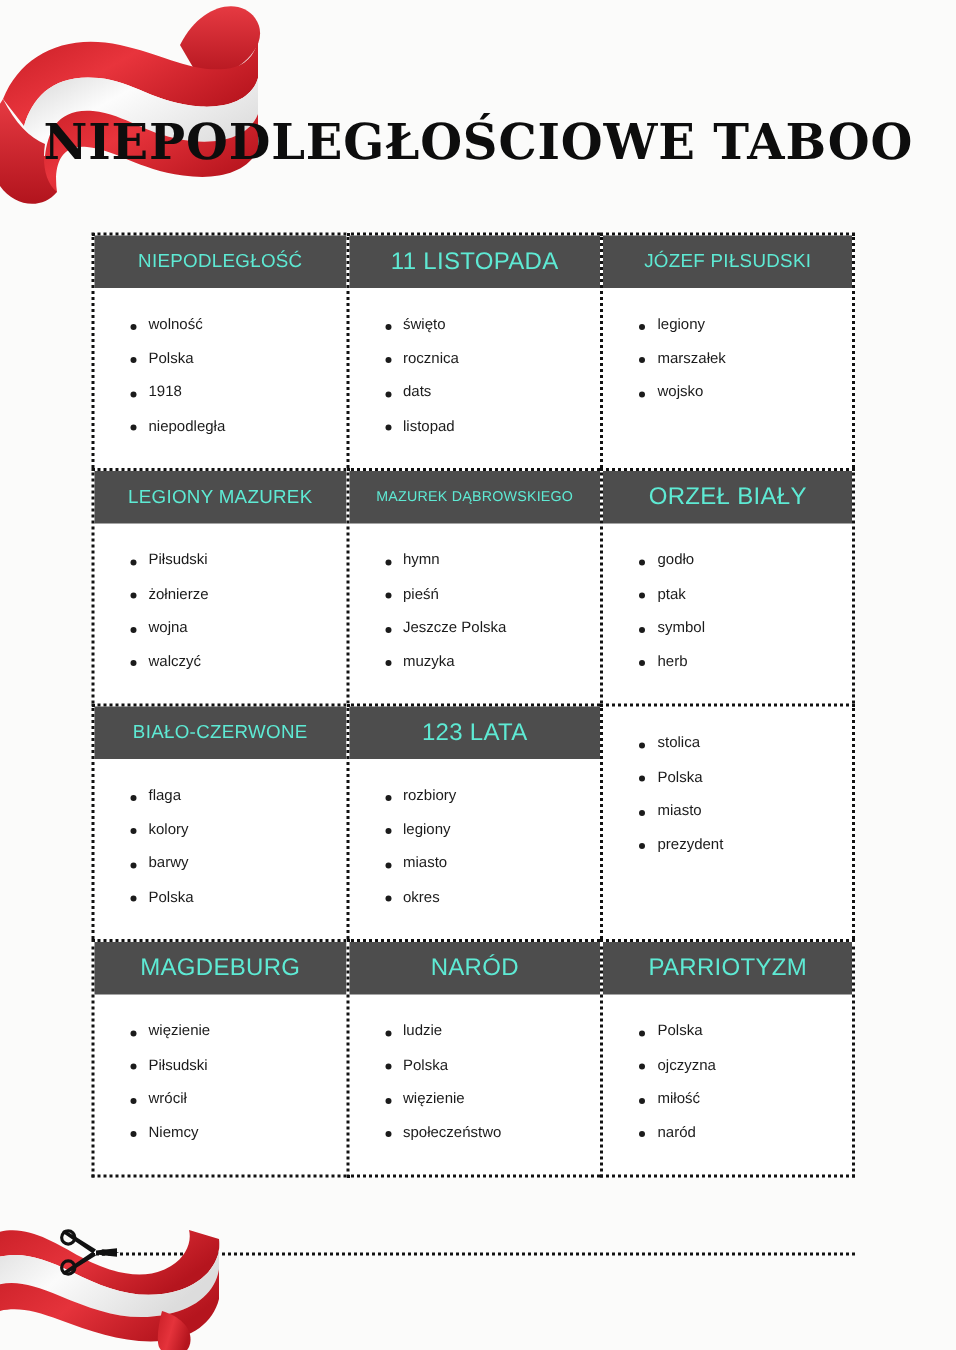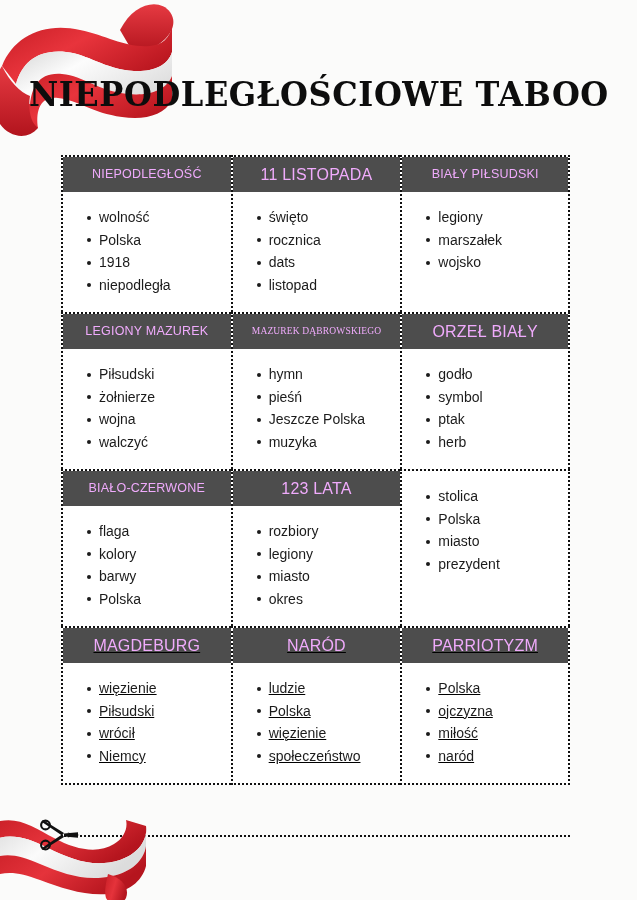--- a/index.html
+++ b/index.html
@@ -88,58 +88,57 @@
     border-left: 2px dotted #111111;
     border-top: 2px dotted #111111;
     display: flex;
     flex-direction: column;
   }
   .card:last-child {
     border-right: 2px dotted #111111;
   }
   .card-row:last-child .card {
     border-bottom: 2px dotted #111111;
-    text-decoration: underline;
   }
 
   .card-header {
     background: #4d4d4d;
     height: 35px;
     display: flex;
     align-items: center;
     justify-content: center;
     padding: 0 5px;
     box-sizing: border-box;
     overflow: hidden;
   }
   .card-header-text {
-    color: #f0abfc;
+    color: #5eead4;
     font-size: 16px;
     font-weight: 400;
     letter-spacing: 0.2px;
     white-space: nowrap;
     text-align: right;
     line-height: 1;
   }
   .card-header-text.sz-xs { font-size: 12.5px; }
-  .card-header-text.sz-xxs { font-size: 9.5px; letter-spacing: 0.15px; font-family: Liberation Serif, serif; }
+  .card-header-text.sz-xxs { font-size: 9.5px; letter-spacing: 0.15px; }
 
   .card-body {
     flex: 1 1 auto;
     padding: 14px 6px 16px 20px;
     box-sizing: border-box;
   }
   .word-list {
     margin: 0;
     padding: 0 0 0 16px;
     list-style: none;
   }
   .word-list li {
     position: relative;
-    font-size: 14px;
+    font-size: 10px;
     line-height: 22.5px;
     color: #1b1b1b;
     white-space: nowrap;
   }
   .word-list li::before {
     content: "";
     position: absolute;
     left: -12px;
     top: 9.5px;
     width: 4px;
@@ -237,21 +236,21 @@
           <ul class="word-list">
             <li>święto</li>
             <li>rocznica</li>
             <li>dats</li>
             <li>listopad</li>
           </ul>
         </div>
       </div>
       <div class="card">
         <div class="card-header">
-          <span class="card-header-text sz-xs">BIAŁY PIŁSUDSKI</span>
+          <span class="card-header-text sz-xs">JÓZEF PIŁSUDSKI</span>
         </div>
         <div class="card-body">
           <ul class="word-list">
             <li>legiony</li>
             <li>marszałek</li>
             <li>wojsko</li>
           </ul>
         </div>
       </div>
     </div>
@@ -283,22 +282,22 @@
           </ul>
         </div>
       </div>
       <div class="card">
         <div class="card-header">
           <span class="card-header-text">ORZEŁ BIAŁY</span>
         </div>
         <div class="card-body">
           <ul class="word-list">
             <li>godło</li>
+            <li>ptak</li>
             <li>symbol</li>
-            <li>ptak</li>
             <li>herb</li>
           </ul>
         </div>
       </div>
     </div>
 
     <div class="card-row">
       <div class="card">
         <div class="card-header">
           <span class="card-header-text sz-xs">BIAŁO-CZERWONE</span>

